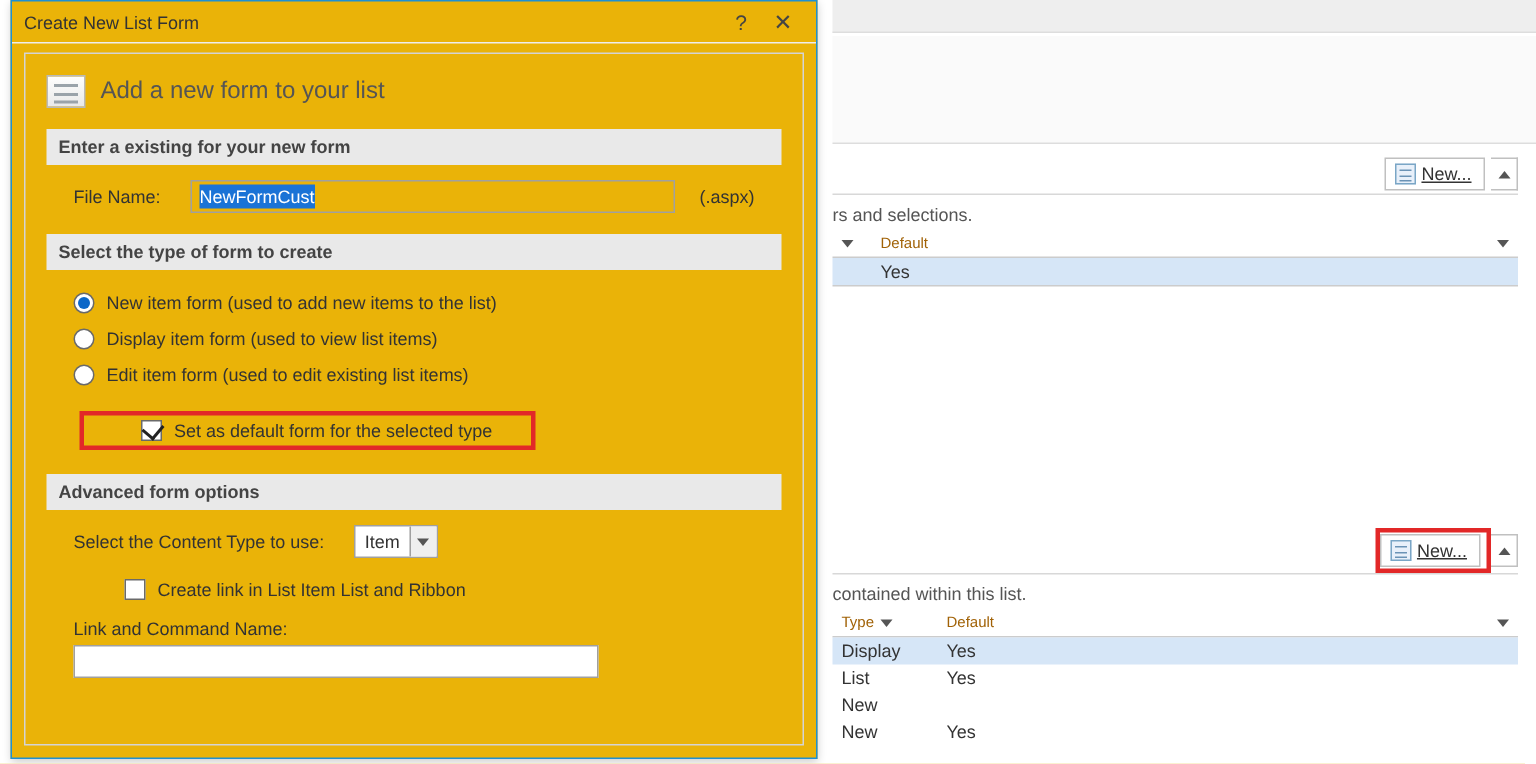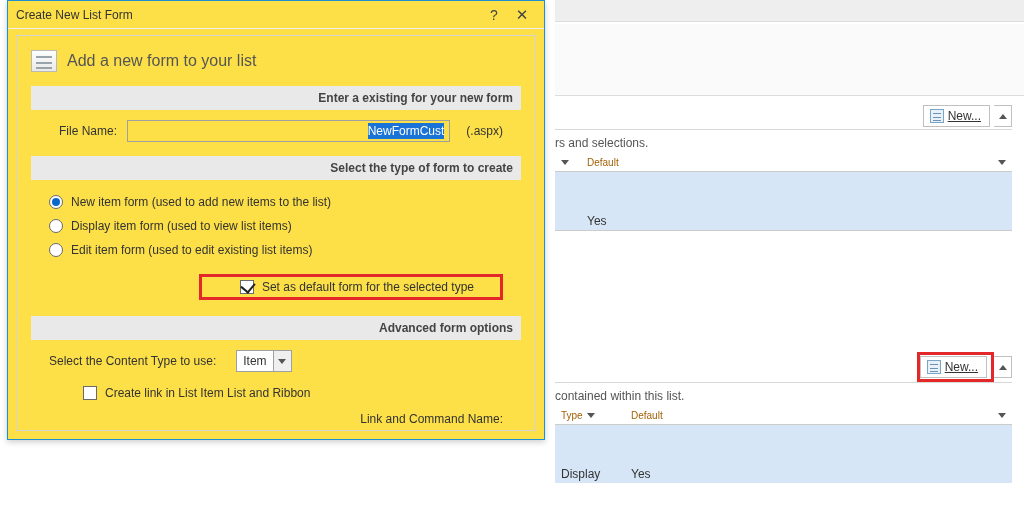--- a/index.html
+++ b/index.html
@@ -101,21 +101,21 @@
   }
   .grid-hdr .cell {
     padding:3px 6px; font-size:10px; color:#a16207;
     display:flex; align-items:center; gap:4px;
   }
   .col-a { width:70px; }
   .col-b { flex:1; }
   .grid-row {
     display:flex;
   }
-  .grid-row .cell { padding:2px 6px;margin-top:40px; }
+  .grid-row .cell { padding:2px 6px; }
   .row-sel { background:#d6e6f7; }
 
   
   .bg-section2 {
     position: absolute;
     left: 555px; right: 12px;
     top: 352px;
     bottom: 4px;
   }
   .red-box {
@@ -123,25 +123,24 @@
     padding:0;
     display:flex; align-items:center;
     height:30px;
   }
 
   
   .dialog {
     position:absolute;
     left: 7px; top: 0;
     width: 538px;
-    height: 440px;
-    background:#fde047;
+    height: 506px;
+    background:#eab308;
     border:1px solid #1e90d2;
     box-shadow:0 2px 6px rgba(0,0,0,.2);
-    text-align:right;
   }
   .dlg-titlebar {
     display:flex; align-items:center;
     height:28px;
     padding:0 8px;
     font-size:12px;
     border-bottom:1px solid #eee;
   }
   .dlg-titlebar .spacer { flex:1; }
   .title-btn {

